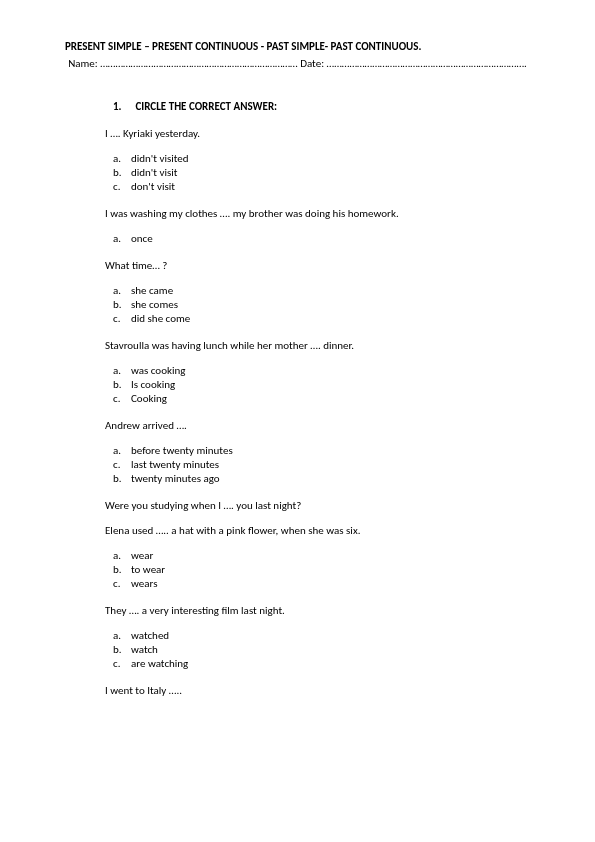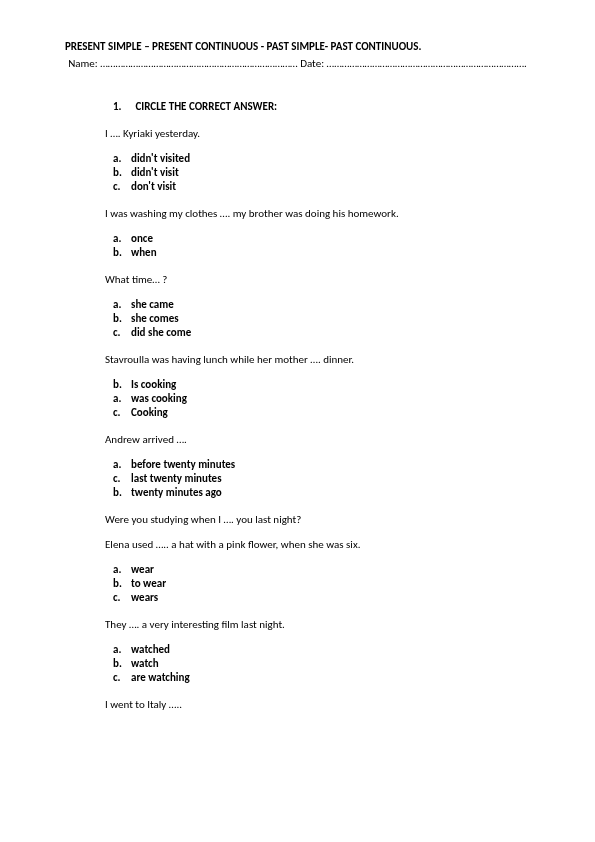--- a/index.html
+++ b/index.html
@@ -38,21 +38,20 @@
       margin-bottom: 12px;
       padding-left: 40px;
     }
     .options {
       margin-left: 48px;
       margin-bottom: 14px;
     }
     .options li {
       list-style: none;
       margin-bottom: 1px;
-      font-weight: bold;
     }
     .opt-letter {
       display: inline-block;
       width: 18px;
     }
     .dotted {
       letter-spacing: 0;
     }
   </style>
 </head>
@@ -73,32 +72,31 @@
 <div id="questions-container">
     <div class="question">I …. Kyriaki yesterday.</div>
     <ul class="options">
       <li><span class="opt-letter">a.</span><span>didn't visited</span></li>
       <li><span class="opt-letter">b.</span><span>didn't visit</span></li>
       <li><span class="opt-letter">c.</span><span>don't visit</span></li>
     </ul>
     <div class="question">I was washing my clothes …. my brother was doing his homework.</div>
     <ul class="options">
       <li><span class="opt-letter">a.</span><span>once</span></li>
-      <li><span class="opt-letter">b.</span><span>when</span></li>
     </ul>
     <div class="question">What time… ?</div>
     <ul class="options">
       <li><span class="opt-letter">a.</span><span>she came</span></li>
       <li><span class="opt-letter">b.</span><span>she comes</span></li>
       <li><span class="opt-letter">c.</span><span>did she come</span></li>
     </ul>
     <div class="question">Stavroulla was having lunch while her mother …. dinner.</div>
     <ul class="options">
+      <li><span class="opt-letter">a.</span><span>was cooking</span></li>
       <li><span class="opt-letter">b.</span><span>Is cooking</span></li>
-      <li><span class="opt-letter">a.</span><span>was cooking</span></li>
       <li><span class="opt-letter">c.</span><span>Cooking</span></li>
     </ul>
     <div class="question">Andrew arrived ….</div>
     <ul class="options">
       <li><span class="opt-letter">a.</span><span>before twenty minutes</span></li>
       <li><span class="opt-letter">c.</span><span>last twenty minutes</span></li>
       <li><span class="opt-letter">b.</span><span>twenty minutes ago</span></li>
     </ul>
     <div class="question">Were you studying when I …. you last night?</div>
     <div class="question">Elena used ….. a hat with a pink flower, when she was six.</div>

